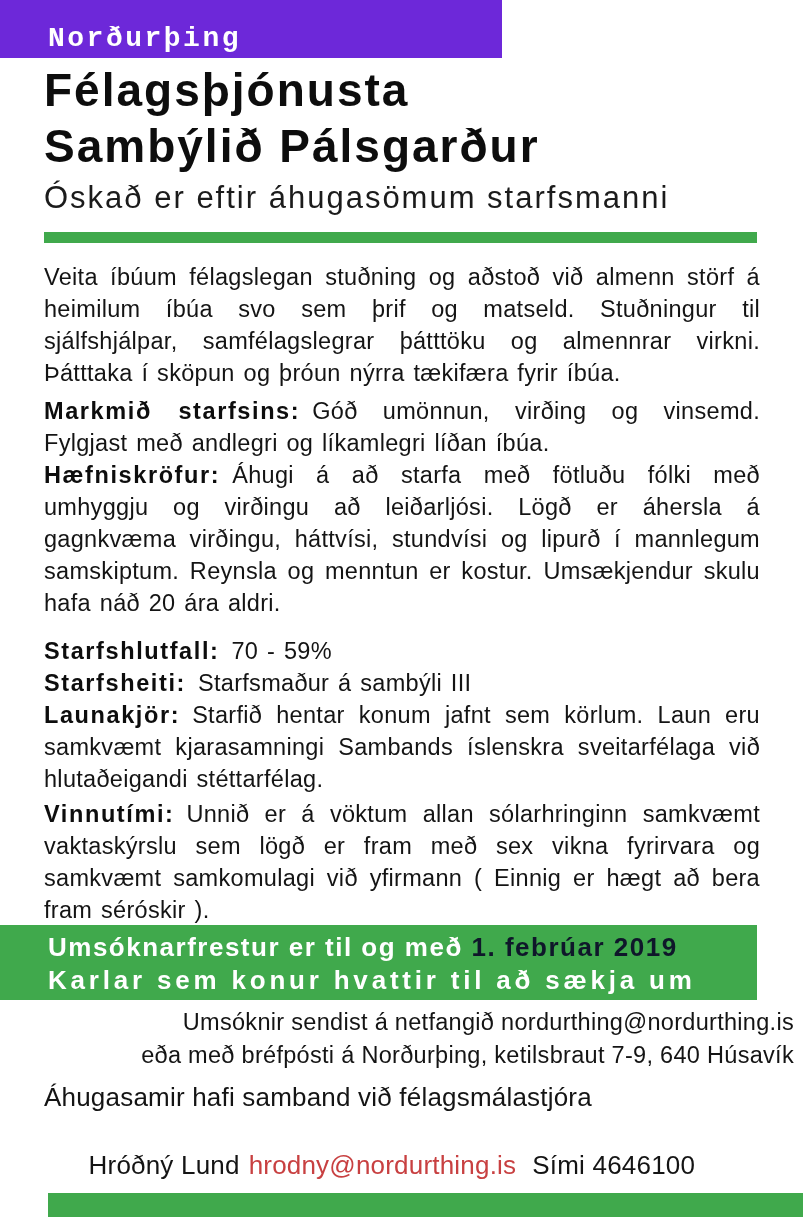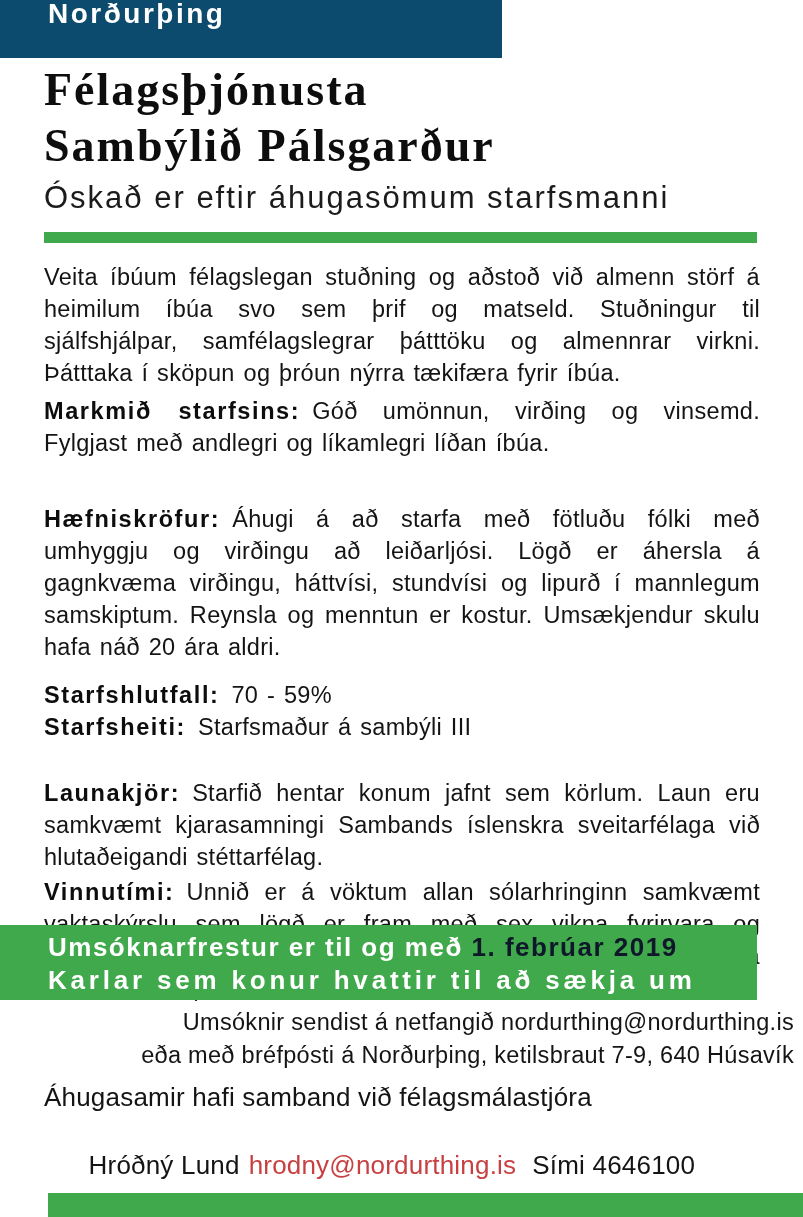--- a/index.html
+++ b/index.html
@@ -7,53 +7,53 @@
     position:relative;
     width:803px;height:1217px;
     background:#ffffff;
     font-family:"Liberation Sans", sans-serif;
     color:#161616;
     overflow:hidden;
   }
   
   .topbar{
     position:absolute;left:0;top:0;width:502px;height:58px;
-    background:#0c4a6e;
-    display:flex;align-items:flex-start;
+    background:#6d28d9;
+    display:flex;align-items:flex-end;font-family:Liberation Mono, monospace;
   }
   .topbar .org{
     color:#ffffff;font-weight:bold;font-size:28px;
     letter-spacing:2.5px;padding:0 0 5px 48px;line-height:1;
   }
   
   .titleblock{position:absolute;left:44px;top:62px;width:740px;}
   .titleblock h1{
     margin:0;font-size:46px;line-height:56px;font-weight:bold;
-    letter-spacing:2px;color:#0d0d0d;font-family:Liberation Serif, serif;
+    letter-spacing:2px;color:#0d0d0d;
   }
   .subtitle{
     margin-top:4px;font-size:31px;line-height:40px;font-weight:normal;
     letter-spacing:2px;color:#1b1b1b;
   }
   .rule{
     position:absolute;left:44px;top:232px;width:713px;height:11px;
     background:#40a94c;
   }
   
   .bodytext{
     position:absolute;left:44px;top:261px;width:716px;
     font-size:23.5px;line-height:32px;text-align:justify;
     letter-spacing:0.3px;word-spacing:2px;color:#141414;
   }
   .sec{margin:0;}
   .sec .sec-label{font-weight:bold;letter-spacing:1.6px;margin-right:12px;color:#0d0d0d;}
   .sec .sec-label:empty{margin-right:0;}
   .sec.gap-s{margin-bottom:6px;}
-  .sec.gap-m{margin-bottom:16px;margin-top:44px;}
-  .sec.gap-xs{margin-bottom:3px;margin-top:34px;}
+  .sec.gap-m{margin-bottom:16px;}
+  .sec.gap-xs{margin-bottom:3px;}
   
   .banner{
     position:absolute;left:0;top:925px;width:757px;height:75px;
     background:#40a94c;color:#ffffff;
     padding:6px 0 0 48px;box-sizing:border-box;
     font-weight:bold;
   }
   .banner .bline1{font-size:26px;line-height:33px;letter-spacing:1.5px;white-space:nowrap;}
   .banner .bline1 .date{color:#0f172a;}
   .banner .bline2{font-size:26px;line-height:33px;letter-spacing:3.8px;white-space:nowrap;}

